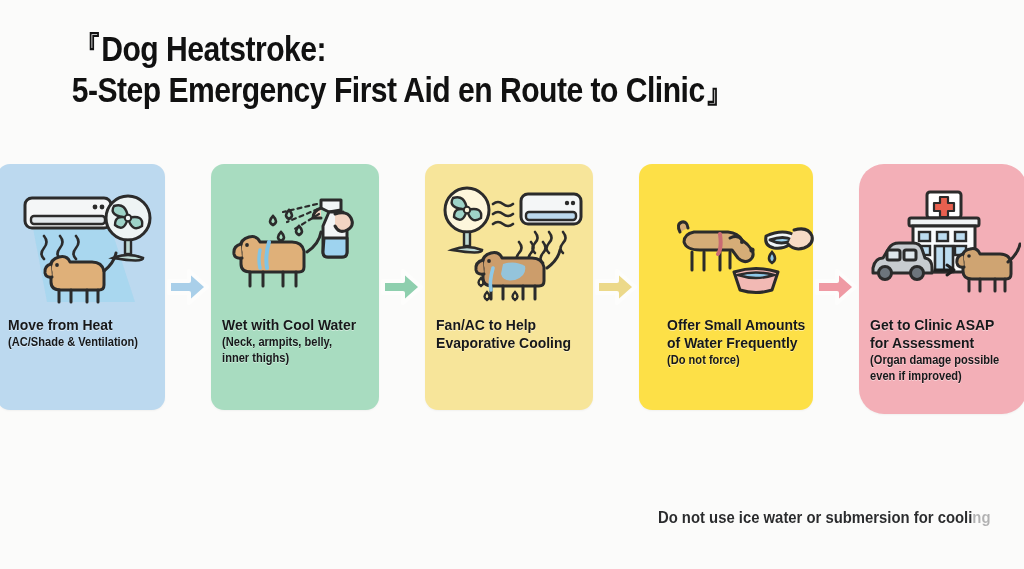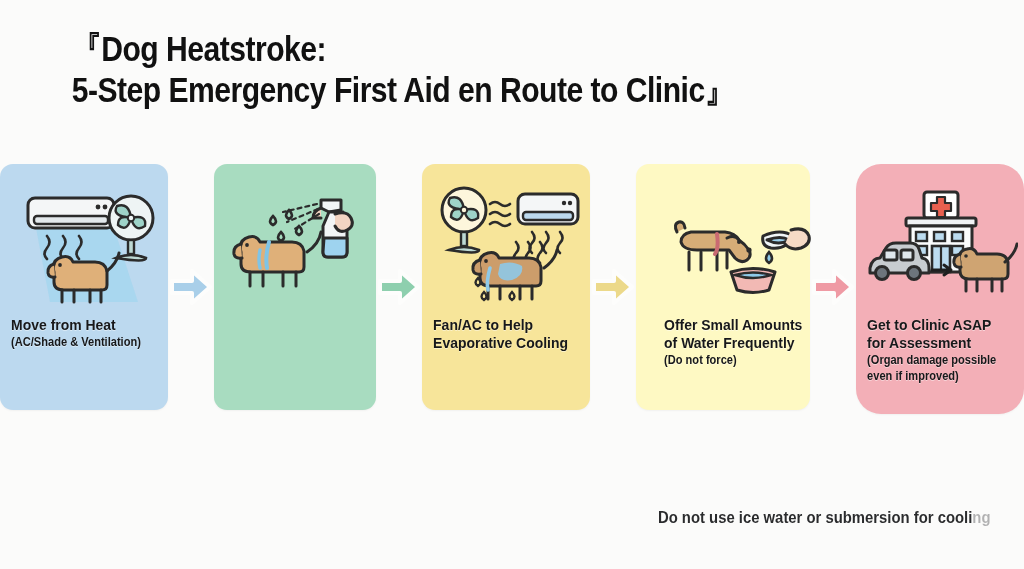--- a/index.html
+++ b/index.html
@@ -170,20 +170,25 @@
           <path d="M33 92 l0 14" fill="none"></path>
           <path d="M46 92 l0 14" fill="none"></path>
           <path d="M66 92 l0 14" fill="none"></path>
           <path d="M79 92 l0 14" fill="none"></path>
         </g>
         <path d="M52 62 q-4 14 -2 26" fill="none" stroke="#7fc4e6" stroke-width="4" stroke-linecap="round"></path>
         <path d="M43 70 q-2 10 0 18" fill="none" stroke="#7fc4e6" stroke-width="3.4" stroke-linecap="round"></path>
         <circle cx="30" cy="65" r="1.9" fill="#2b2b2b"></circle>
       </svg>
     </div>
+    <div class="card-text">
+      <div class="c-title">Wet with Cool Water</div>
+      <div class="c-sub">(Neck, armpits, belly,</div>
+      <div class="c-sub">inner thighs)</div>
+    </div>
   </div>
 
   <div class="arrow">
     <svg width="42" height="38" viewBox="0 0 42 38">
       <path d="M2 13 L22 13 L22 3 L40 19 L22 35 L22 25 L2 25 Z" fill="#8ecfae" stroke="#fdfdfc" stroke-width="4" stroke-linejoin="round"></path>
     </svg>
   </div>
 
   <div class="card" style="background:#f7e59a;">
     <div class="icon-area">
@@ -242,21 +247,21 @@
       <div class="c-title">Evaporative Cooling</div>
     </div>
   </div>
 
   <div class="arrow">
     <svg width="42" height="38" viewBox="0 0 42 38">
       <path d="M2 13 L22 13 L22 3 L40 19 L22 35 L22 25 L2 25 Z" fill="#ecd98a" stroke="#fdfdfc" stroke-width="4" stroke-linejoin="round"></path>
     </svg>
   </div>
 
-  <div class="card" style="background:#fef9c3;padding-left:28px;">
+  <div class="card" style="background:#fde047;padding-left:28px;">
     <div class="icon-area">
       <svg width="156" height="134" viewBox="0 0 156 134">
 
         <g stroke="#2b2b2b" stroke-width="3" stroke-linejoin="round" stroke-linecap="round">
           <path d="M18 52 q-4 -8 2 -10 q5 -1 6 6" fill="#d6ad77"></path>
           <path d="M22 62 q0 -8 10 -10 l34 0 q10 1 14 8 q6 4 10 10 q3 6 -2 10 q-6 4 -12 -2 l-6 -8 l-32 0 q-14 0 -16 -8Z" fill="#d6ad77"></path>
           <path d="M68 58 q8 -4 12 2" fill="#d6ad77"></path>
           <path d="M30 72 l0 18" fill="none"></path>
           <path d="M42 72 l0 18" fill="none"></path>
           <path d="M58 72 l0 18" fill="none"></path>

